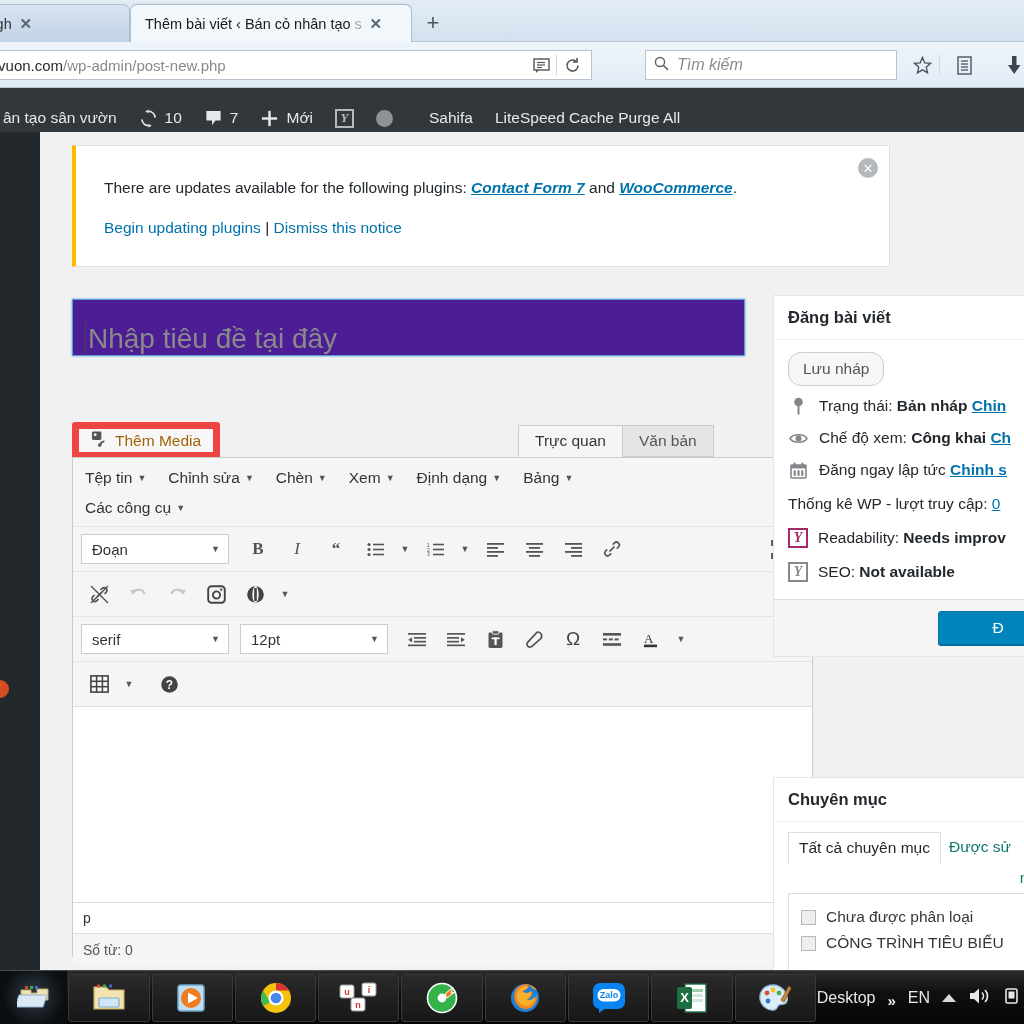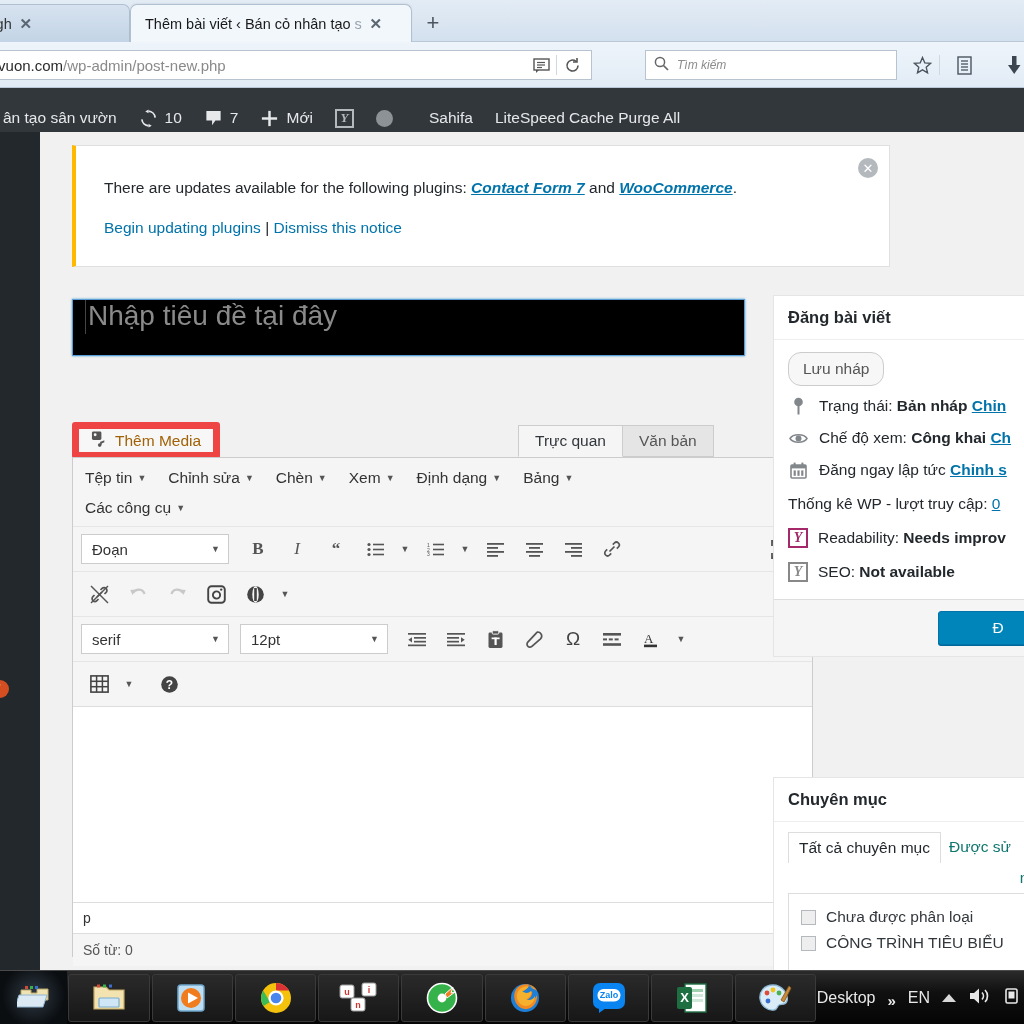--- a/index.html
+++ b/index.html
@@ -65,21 +65,21 @@
   .url-icon {
     width: 30px; height: 26px; display: flex; align-items: center; justify-content: center;
     color: #555;
   }
   .vsep { width: 1px; height: 20px; background: #cfd8e1; }
   .searchbar {
     position: absolute; left: 645px; top: 8px; width: 252px; height: 30px;
     background: #fff; border: 1px solid #b7c3cf;
     display: flex; align-items: center; padding: 0 8px; gap: 8px;
   }
-  .searchbar .ph { font-size: 12px; color: #8c8c8c; font-style: italic; }
+  .searchbar .ph { font-size: 16px; color: #8c8c8c; font-style: italic; }
   .navbtn {
     position: absolute; top: 10px; width: 28px; height: 26px;
     display: flex; align-items: center; justify-content: center; color: #4a5560;
   }
 
   
   .wp-adminbar {
     position: absolute; top: 88px; left: 0; width: 1024px; height: 60px;
     background: #32373c; color: #eee;
     display: flex; align-items: center;
@@ -122,23 +122,23 @@
   .notice a { color: #0073aa; }
   .notice a.plug { font-weight: bold; font-style: italic; text-decoration: underline; }
   .notice-dismiss {
     position: absolute; right: 11px; top: 12px; width: 20px; height: 20px;
     border-radius: 50%; background: #b4b9be; color: #fff;
     display: flex; align-items: center; justify-content: center; font-size: 13px;
   }
 
   .title-input {
     position: absolute; left: 32px; top: 167px; width: 673px; height: 57px;
-    border: 1px solid #5b9dd9; background: #000000;
+    border: 1px solid #5b9dd9; background: #4c1d95;
     box-shadow: 0 0 2px rgba(30,140,190,.8);
-    display: flex; align-items: flex-start; padding-left: 12px;
+    display: flex; align-items: flex-end; padding-left: 12px;
     font-size: 28px; color: #8a8a8a; font-weight: 300;
   }
   .title-caret {
     display: inline-block; width: 1px; height: 34px; background: #444;
     margin-right: 2px;
   }
 
   .addmedia {
     position: absolute; left: 32px; top: 290px; height: 37px;
     background: #f7f7f7; border: 7px solid #ef4444; border-radius: 3px;

